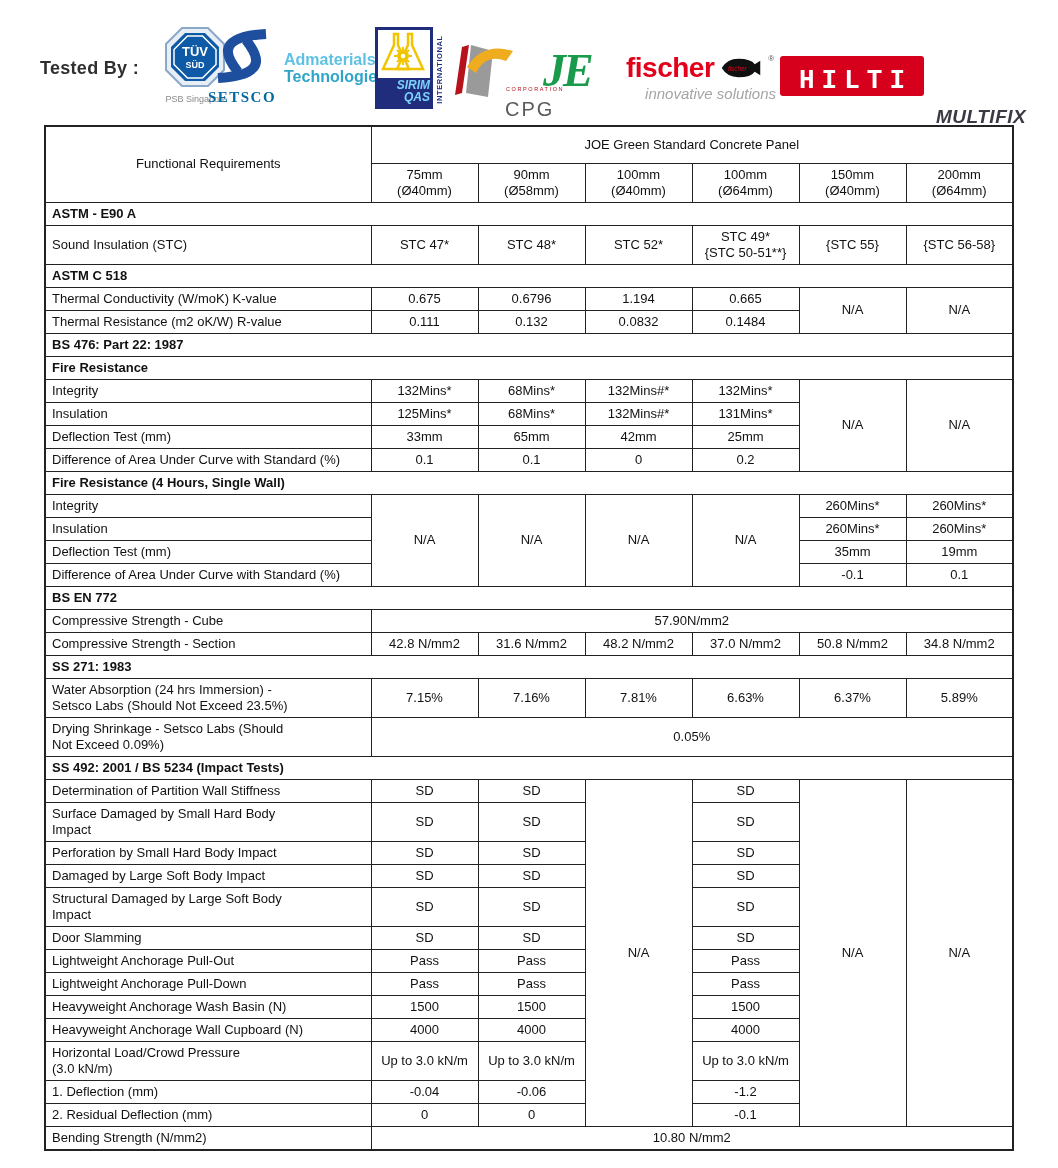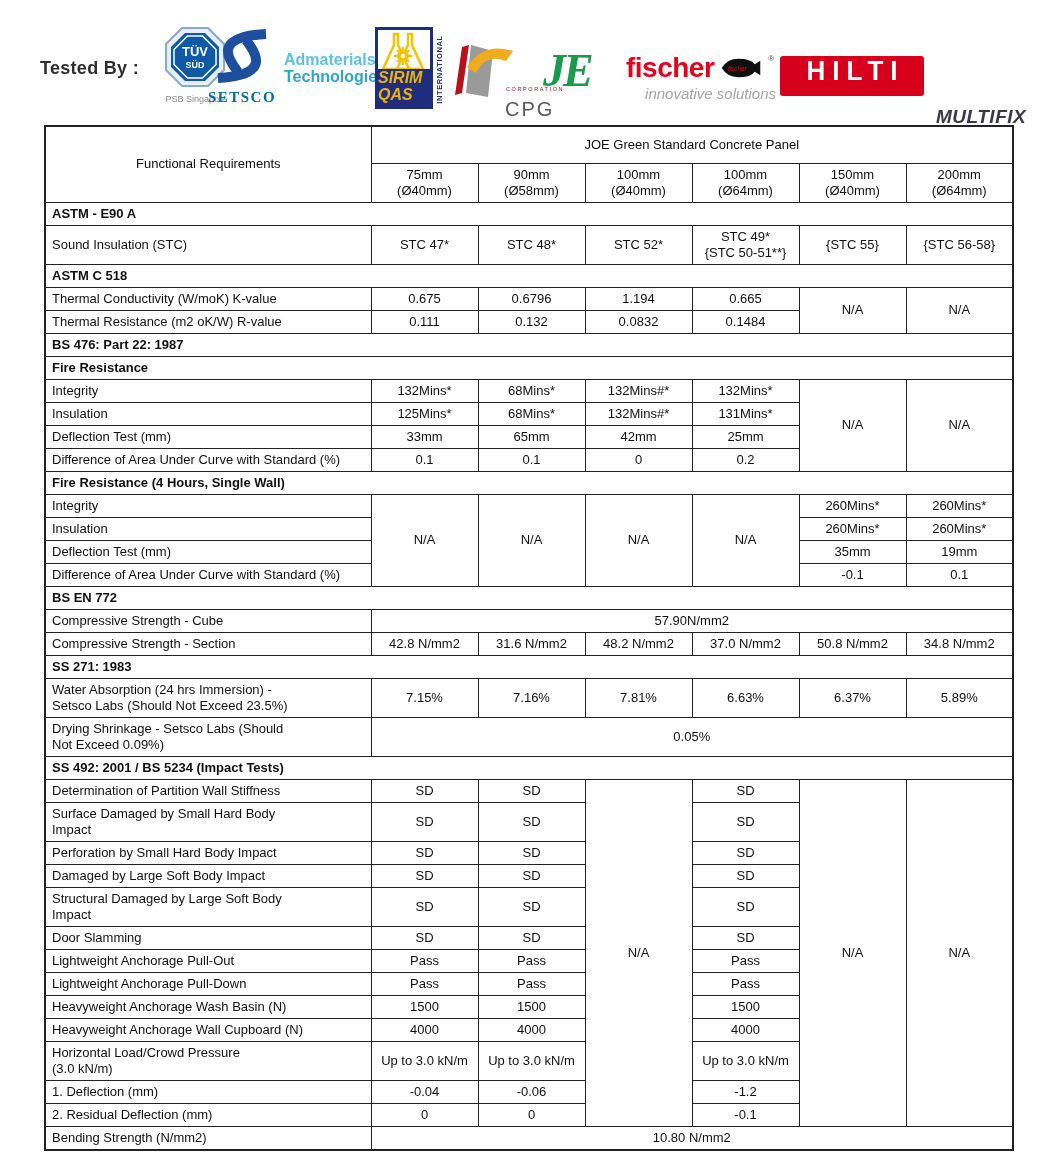--- a/index.html
+++ b/index.html
@@ -20,39 +20,39 @@
   .logo-setsco { position:absolute; left:206px; top:28px; width:72px; text-align:center; }
   .setsco-word { font-family:"Liberation Serif", serif; font-weight:bold; color:#0369a1;
                  font-size:15px; letter-spacing:1.5px; margin-top:1px; }
   .logo-adma { position:absolute; left:284px; top:52px; line-height:1.05; }
   .adma1 { font-size:16px; font-weight:bold; color:#5ec1e4; }
   .adma2 { font-size:16px; font-weight:bold; color:#2fa6c9; }
   .logo-sirim { position:absolute; left:375px; top:27px; width:72px; height:88px; }
   .sirim-box { position:absolute; left:0; top:0; width:58px; height:82px;
                border:3px solid #202c7c; background:#fff; }
   .sirim-band { position:absolute; left:0; bottom:0; width:100%; background:#202c7c;
-                color:#eab308; font-weight:bold; font-style:italic; text-align:left;
-                font-size:16px; line-height:1.05; padding:1px 0 2px 0; }
+                color:#7dd3fc; font-weight:bold; font-style:italic; text-align:right;
+                font-size:12px; line-height:1.05; padding:1px 0 2px 0; }
   .sirim-vert { position:absolute; left:24px; top:38px; width:80px; text-align:center;
                 transform:rotate(-90deg); color:#202c7c; font-size:7.5px; font-weight:bold;
                 letter-spacing:0.6px; }
   .logo-cpg { position:absolute; left:449px; top:40px; width:125px; height:65px; }
   .cpg-text { position:absolute; left:56px; top:22px; font-size:20px; color:#5a5a5a; letter-spacing:2px;margin-top:36px; }
   .cpg-corp { position:absolute; left:57px; top:46px; font-size:5.5px; color:#b5121b; letter-spacing:1.6px; }
   .logo-je { position:absolute; left:543px; top:44px;
              font-family:"Liberation Serif", serif; font-style:italic; font-weight:bold;
              font-size:46px; color:#1a9b4b; letter-spacing:-3px; }
   .logo-fischer { position:absolute; left:626px; top:52px; width:150px; }
   .fischer-row { display:flex; align-items:center; gap:5px; }
   .fischer-word { font-size:28px; font-weight:bold; color:#e2001a; letter-spacing:-0.5px; }
   .fischer-reg { font-size:8px; color:#555; align-self:flex-start; margin-top:2px; }
   .fischer-tag { font-size:15px; font-style:italic; color:#a5a5a5; text-align:right; margin-top:1px; }
   .logo-hilti { position:absolute; left:780px; top:56px; width:144px; height:40px;
                 background:#d6001c; border-radius:3px;
-                display:flex; align-items:flex-start; justify-content:center; }
+                display:flex; align-items:flex-end; justify-content:center;font-family:Liberation Mono, monospace; }
   .hilti-word { color:#fff; font-weight:bold; font-size:26px; letter-spacing:7px;
                 padding-left:7px; transform:scaleY(1.05); }
   .logo-multifix { position:absolute; left:936px; top:62px;
                    font-size:19px; font-weight:bold; font-style:italic; color:#3a3a44;
                    letter-spacing:0.5px;margin-top:44px; }
 
   
   table.spec {
     border-collapse:collapse; table-layout:fixed;
     width:969px; margin:0 0 0 44px;

